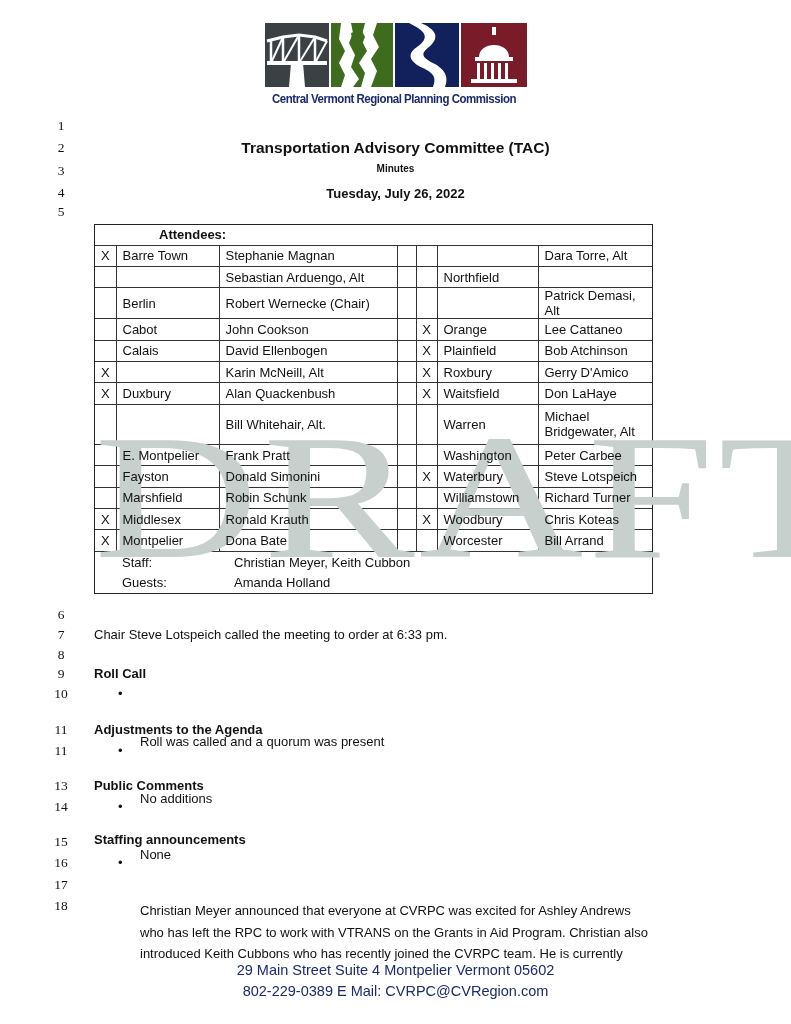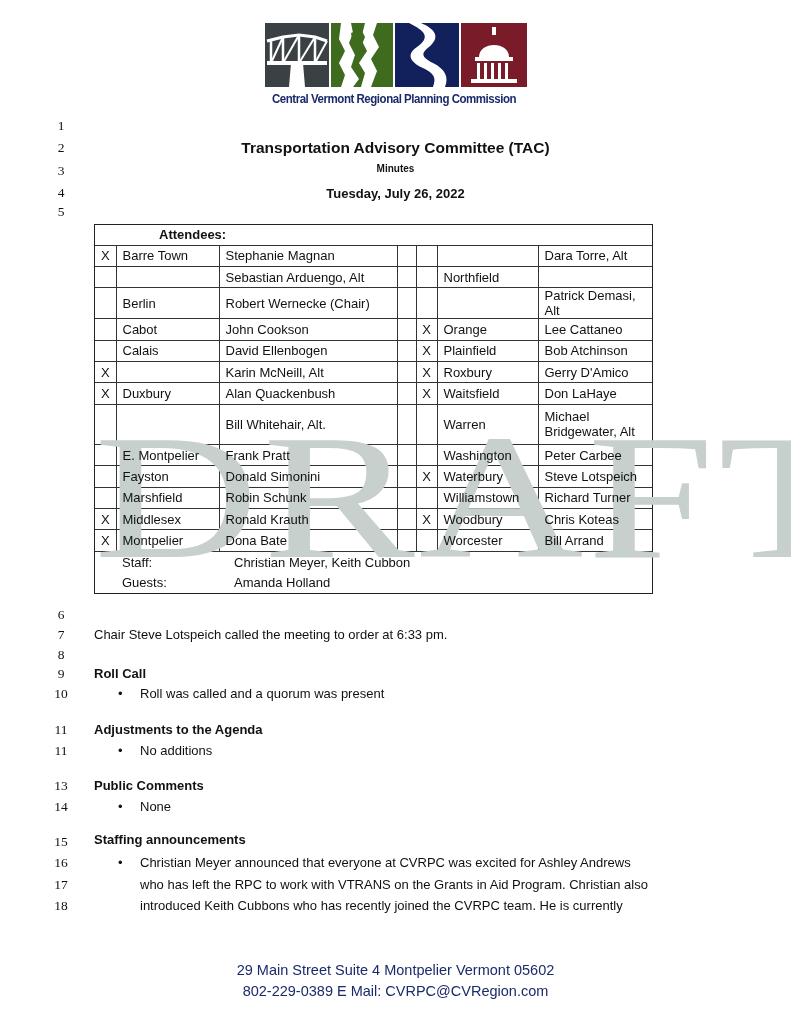--- a/index.html
+++ b/index.html
@@ -38,21 +38,21 @@
     .att .foot .lbl { font-weight: normal; padding-left: 27px; }
     .att .foot .val { padding-left: 15px; margin-top: 24px; }
     .att tr.lastbody td { border-bottom: 1px solid #333; }
 
     .watermark { position: absolute; left: 94px; top: 408px; width: 606px; font-family: "Liberation Serif", serif; font-size: 228px; line-height: 1; color: #c7d0cd; letter-spacing: 4px; z-index: 1; pointer-events: none; text-align: center; transform: scaleY(0.78); transform-origin: top; white-space: nowrap; }
 
     
     .para { position: absolute; left: 94px; font-size: 13px; color: #111; }
     .bold { font-weight: bold; }
     .bullet { position: absolute; left: 118px; font-size: 13px; }
-    .btext { position: absolute; left: 140px; font-size: 13px; color: #111; white-space: nowrap; }
+    .btext { position: absolute; left: 140px; font-size: 13px; color: #111; white-space: nowrap; margin-top: 48px; }
 
     .footer { position: absolute; left: 0; width: 791px; text-align: center; font-size: 14.5px; color: #1b2a6b; }
     .f1 { top: 962px; }
     .f2 { top: 983px; }
   </style>
 </head>
 <body>
 
 <div class="logo">
   <div class="logo-blocks">

